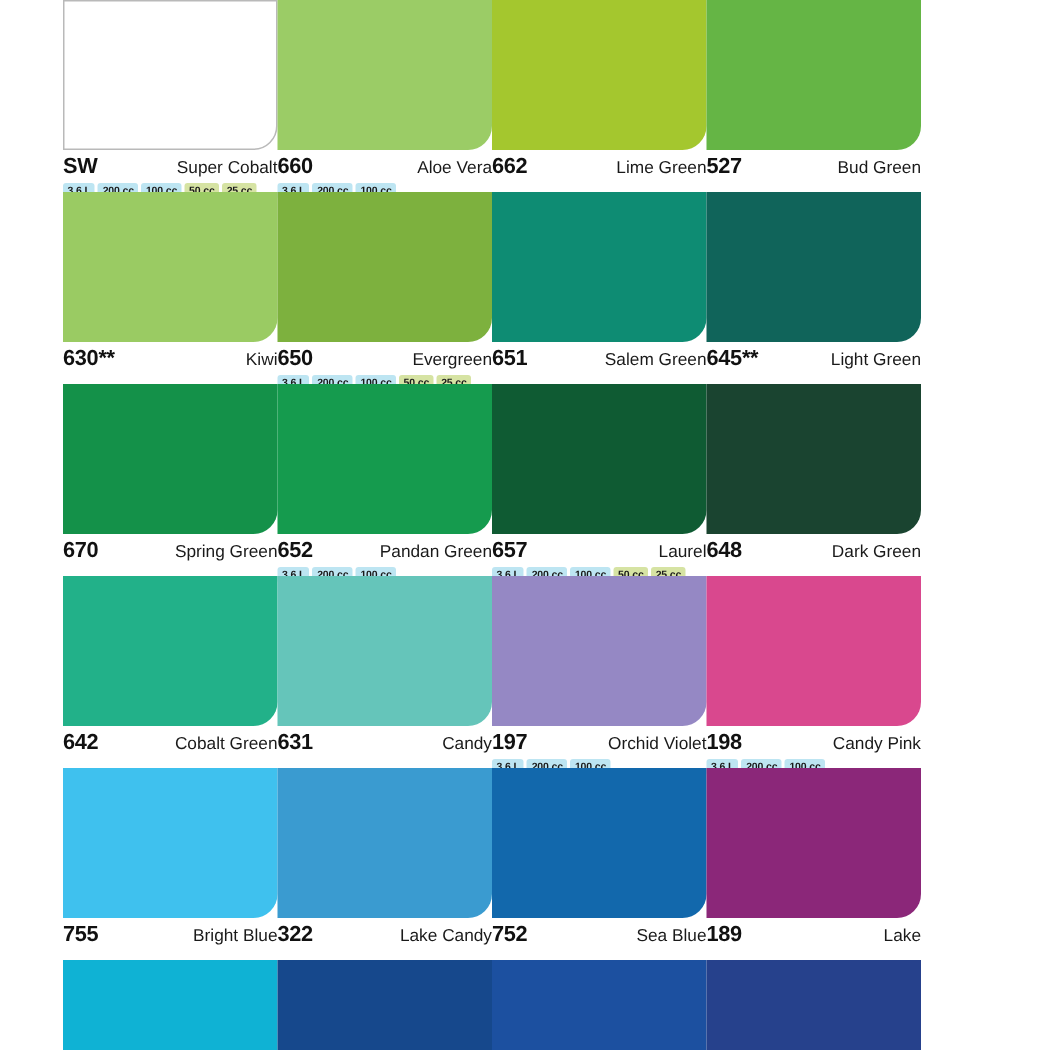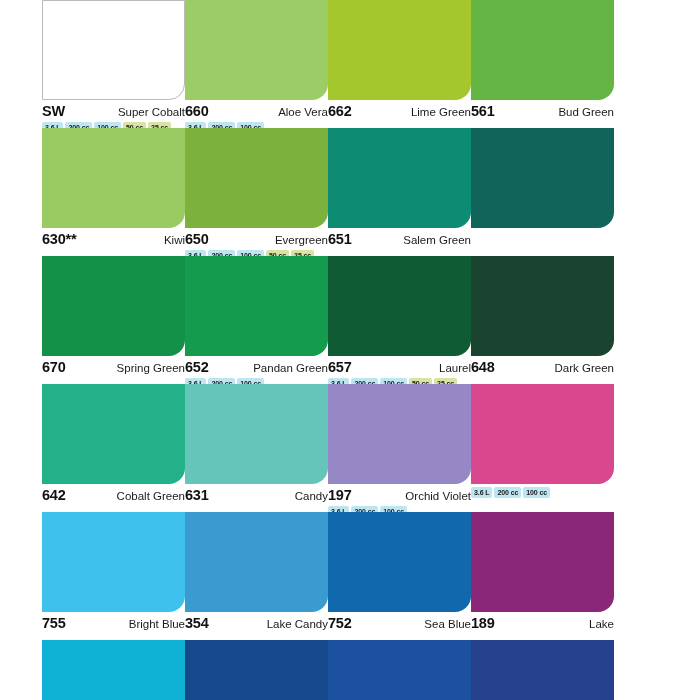--- a/index.html
+++ b/index.html
@@ -123,21 +123,21 @@
       <div class="cell">
         <div class="swatch" style="background: rgb(164, 199, 46);"></div>
         <div class="labels">
           <span class="code">662</span>
           <span class="cname">Lime Green</span>
         </div>
       </div>
       <div class="cell">
         <div class="swatch" style="background: rgb(101, 181, 69);"></div>
         <div class="labels">
-          <span class="code">561</span>
+          <span class="code">527</span>
           <span class="cname">Bud Green</span>
         </div>
       </div>
     </div>
     <div class="row">
       <div class="cell">
         <div class="swatch" style="background: rgb(154, 203, 99);"></div>
         <div class="labels">
           <span class="code">630**</span>
           <span class="cname">Kiwi</span>
@@ -159,20 +159,24 @@
       </div>
       <div class="cell">
         <div class="swatch" style="background: rgb(14, 140, 115);"></div>
         <div class="labels">
           <span class="code">651</span>
           <span class="cname">Salem Green</span>
         </div>
       </div>
       <div class="cell">
         <div class="swatch" style="background: rgb(16, 100, 90);"></div>
+        <div class="labels">
+          <span class="code">645**</span>
+          <span class="cname">Light Green</span>
+        </div>
       </div>
     </div>
     <div class="row">
       <div class="cell">
         <div class="swatch" style="background: rgb(20, 145, 73);"></div>
         <div class="labels">
           <span class="code">670</span>
           <span class="cname">Spring Green</span>
         </div>
       </div>
@@ -232,39 +236,43 @@
           <span class="cname">Orchid Violet</span>
         </div>
         <div class="sizes">
           <span class="size-badge blue">3.6 L</span>
           <span class="size-badge blue">200 cc</span>
           <span class="size-badge blue">100 cc</span>
         </div>
       </div>
       <div class="cell">
         <div class="swatch" style="background: rgb(217, 72, 142);"></div>
+        <div class="labels">
+          <span class="code">198</span>
+          <span class="cname">Candy Pink</span>
+        </div>
         <div class="sizes">
           <span class="size-badge blue">3.6 L</span>
           <span class="size-badge blue">200 cc</span>
           <span class="size-badge blue">100 cc</span>
         </div>
       </div>
     </div>
     <div class="row">
       <div class="cell">
         <div class="swatch" style="background: rgb(63, 193, 238);"></div>
         <div class="labels">
           <span class="code">755</span>
           <span class="cname">Bright Blue</span>
         </div>
       </div>
       <div class="cell">
         <div class="swatch" style="background: rgb(58, 155, 208);"></div>
         <div class="labels">
-          <span class="code">354</span>
+          <span class="code">322</span>
           <span class="cname">Lake Candy</span>
         </div>
       </div>
       <div class="cell">
         <div class="swatch" style="background: rgb(18, 104, 172);"></div>
         <div class="labels">
           <span class="code">752</span>
           <span class="cname">Sea Blue</span>
         </div>
       </div>

